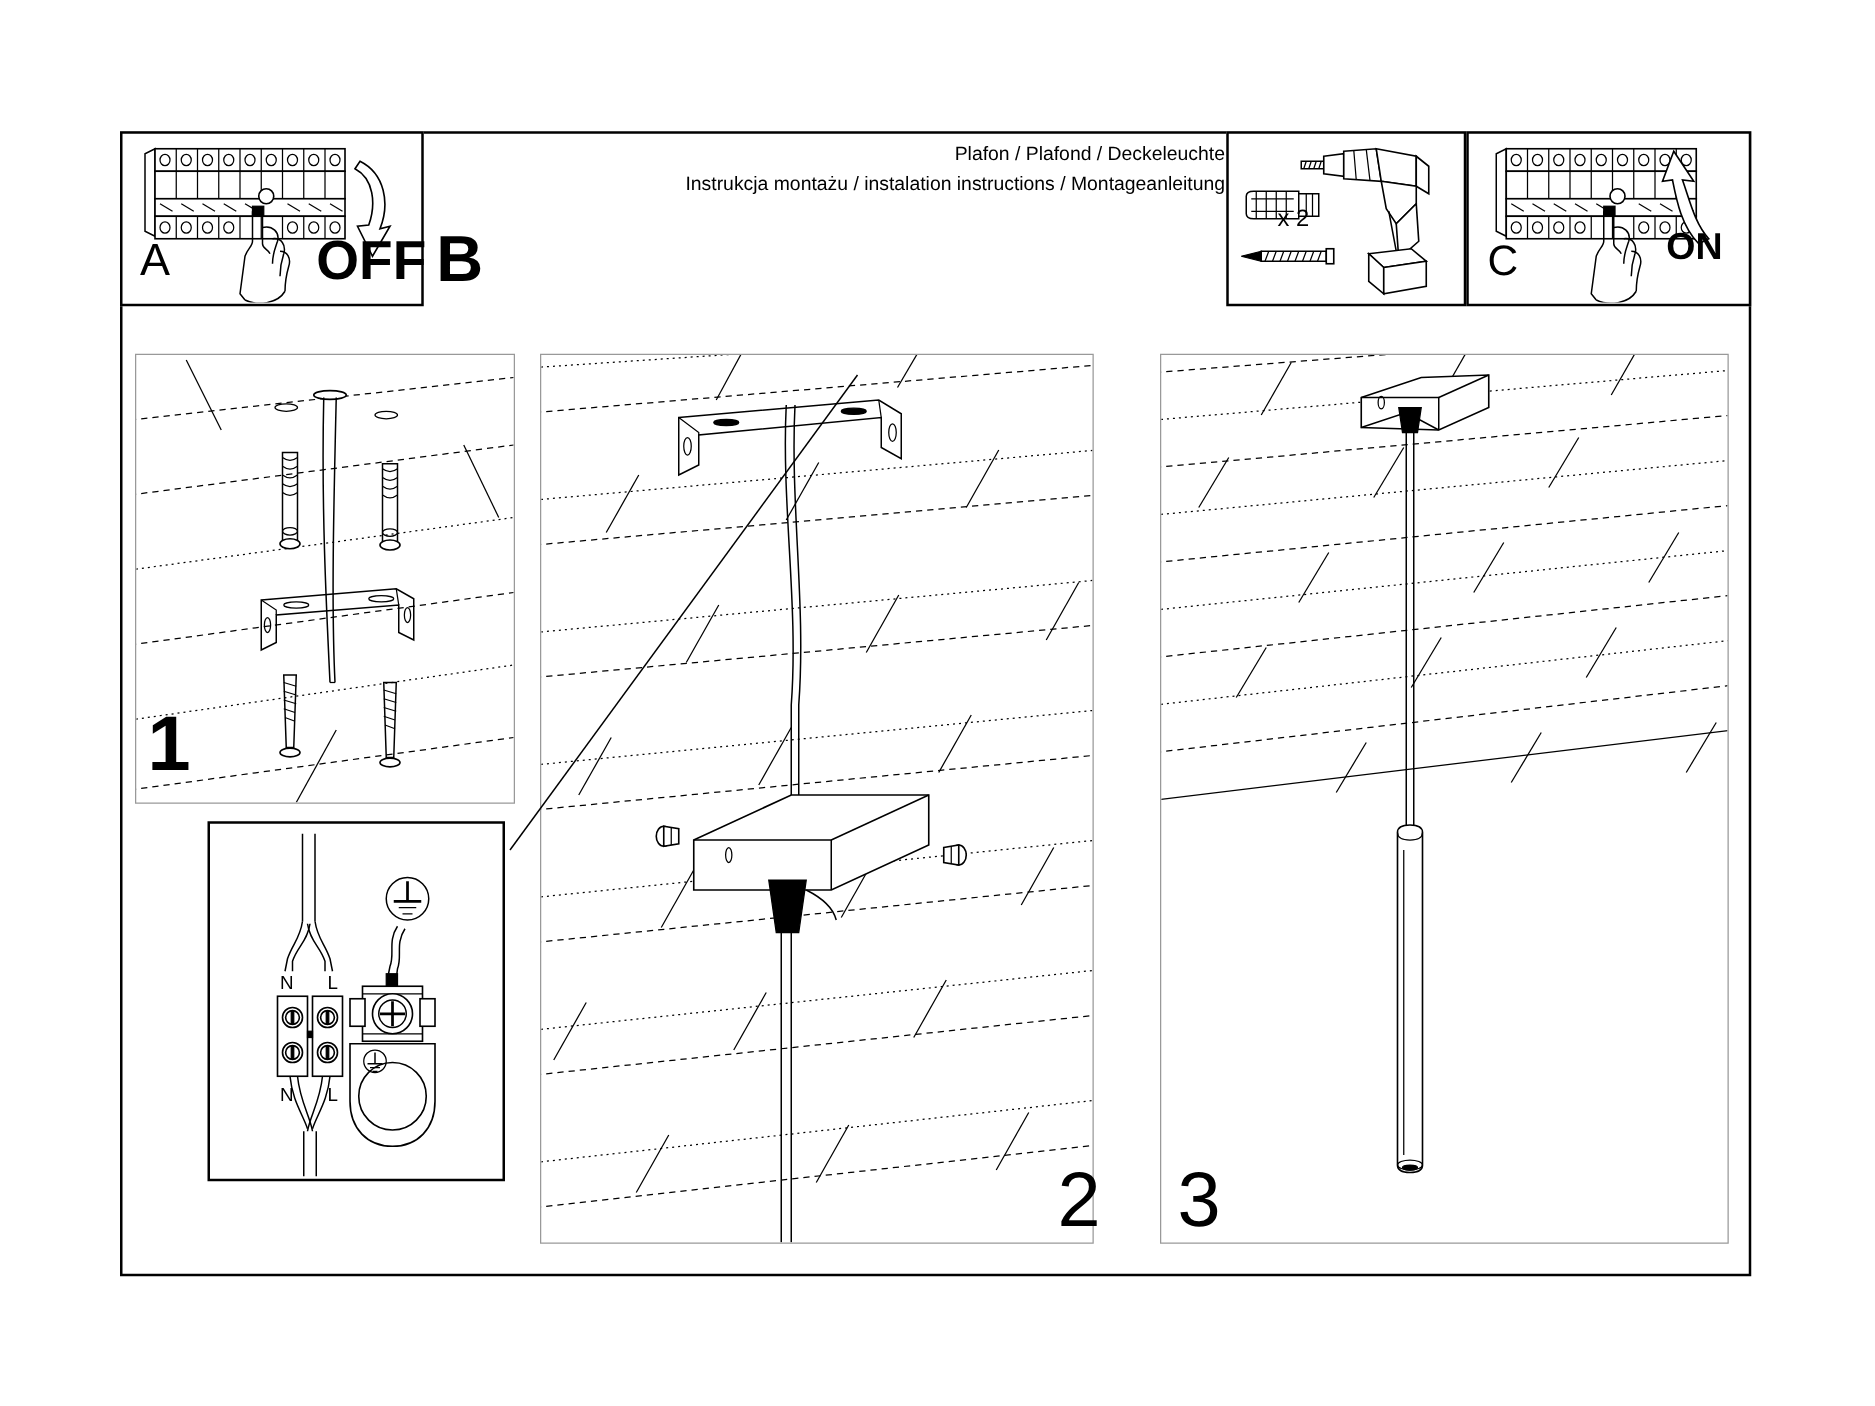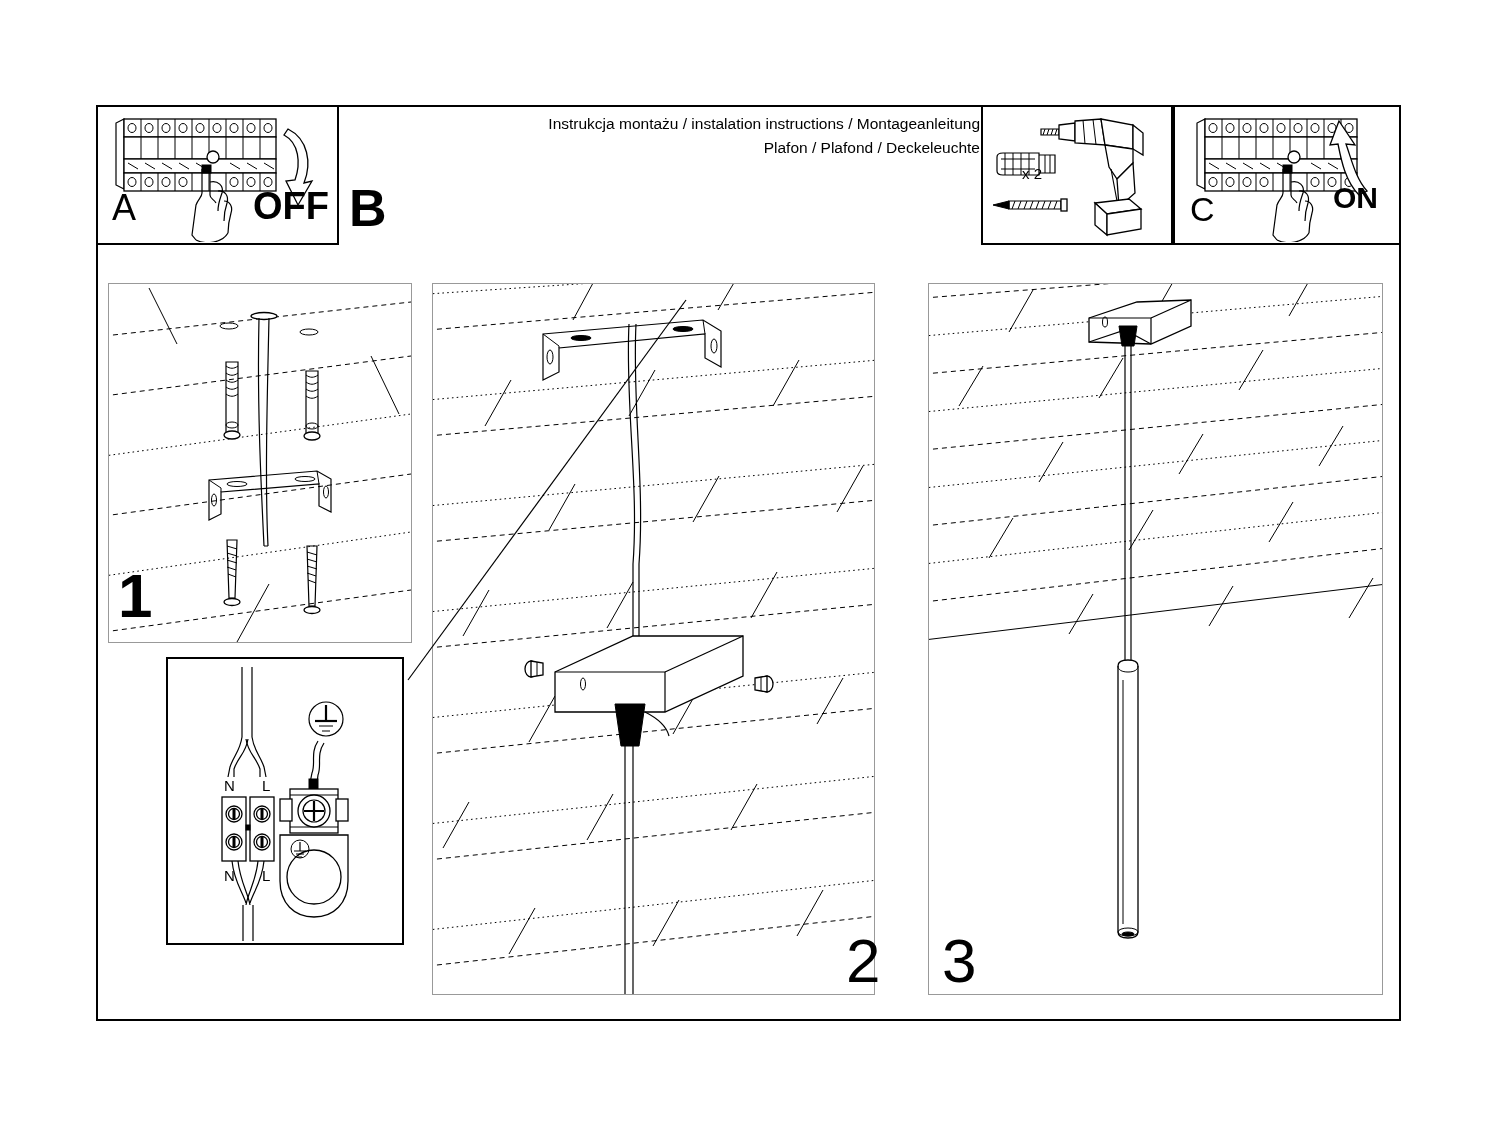--- a/index.html
+++ b/index.html
@@ -7,29 +7,29 @@
   .sheet{position:relative;width:1500px;height:1125px;background:#fff;}
 
   
   .outer-frame{position:absolute;left:96px;top:105px;width:1305px;height:916px;
     border:2.5px solid #000;box-sizing:border-box;}
 
   
   .panel-a{position:absolute;left:96px;top:105px;width:243px;height:140px;
     border:2.5px solid #000;box-sizing:border-box;background:#fff;z-index:4;}
   .letter-a{position:absolute;left:112px;top:190px;font-size:36px;line-height:1;z-index:5;}
-  .off-label{position:absolute;left:253px;top:187px;font-size:38px;font-weight:bold;line-height:1;z-index:5;}
+  .off-label{position:absolute;left:253px;top:187px;font-size:44px;font-weight:bold;line-height:1;z-index:5;}
   .letter-b{position:absolute;left:349px;top:182px;font-size:52px;font-weight:bold;line-height:1;z-index:5;}
 
   .title-block{position:absolute;left:505px;top:112px;width:475px;text-align:right;
     font-size:15.5px;line-height:1.55;z-index:5;}
 
   .panel-drill{position:absolute;left:981px;top:105px;width:192px;height:140px;
     border:2.5px solid #000;box-sizing:border-box;background:#fff;z-index:4;}
-  .x2-label{position:absolute;left:1022px;top:165px;font-size:15px;z-index:6;}
+  .x2-label{position:absolute;left:1022px;top:165px;font-size:19px;z-index:6;}
 
   .panel-c{position:absolute;left:1173px;top:105px;width:228px;height:140px;
     border:2.5px solid #000;box-sizing:border-box;background:#fff;z-index:4;}
   .letter-c{position:absolute;left:1190px;top:192px;font-size:34px;line-height:1;z-index:5;}
   .on-label{position:absolute;left:1333px;top:183px;font-size:30px;font-weight:bold;line-height:1;z-index:5;}
 
   
   .panel-1{position:absolute;left:108px;top:283px;width:304px;height:360px;
     border:1.3px solid #999;box-sizing:border-box;overflow:hidden;background:#fff;}
   .num-1{position:absolute;left:118px;top:565px;font-size:62px;font-weight:bold;line-height:1;z-index:6;}
@@ -139,22 +139,22 @@
       <g>
         <path class="fillw" d="M190 22 C210 32 214 56 206 76 L214 74 L200 98 L188 74 L197 73 C203 56 201 36 186 28 Z"></path>
       </g>
     </svg>
   </div>
   <div class="letter-a">A</div>
   <div class="off-label">OFF</div>
   <div class="letter-b">B</div>
 
   <div class="title-block">
+    <div>Plafon / Plafond / Deckeleuchte</div>
     <div>Instrukcja montażu / instalation instructions / Montageanleitung</div>
-    <div>Plafon / Plafond / Deckeleuchte</div>
   </div>
 
   <div class="panel-drill">
     <svg width="187" height="135" viewBox="0 0 187 135">
       <g>
         <path class="ln" d="M14 50 L14 64 C14 67 17 68 20 68 L56 68 L56 46 L20 46 C17 46 14 47 14 50 Z"></path>
         <path class="thin" d="M22 46 L22 68 M30 46 L30 68 M38 46 L38 68 M46 46 L46 68"></path>
         <path class="thin" d="M18 52 L52 52 M18 62 L52 62"></path>
         <path class="ln" d="M56 48 L72 48 L72 66 L56 66"></path>
         <path class="thin" d="M62 48 L62 66 M67 48 L67 66"></path>

